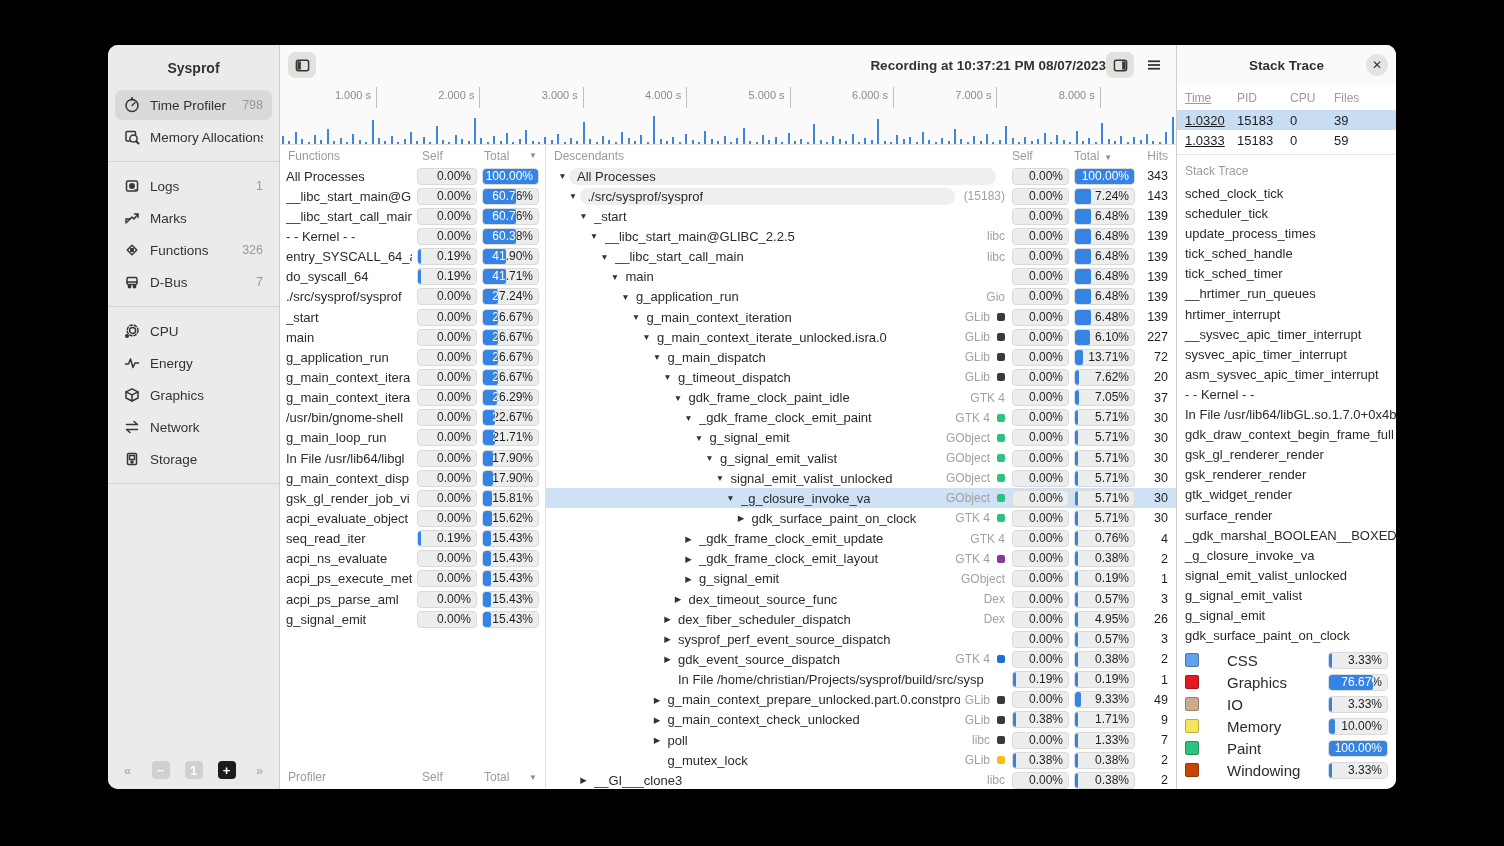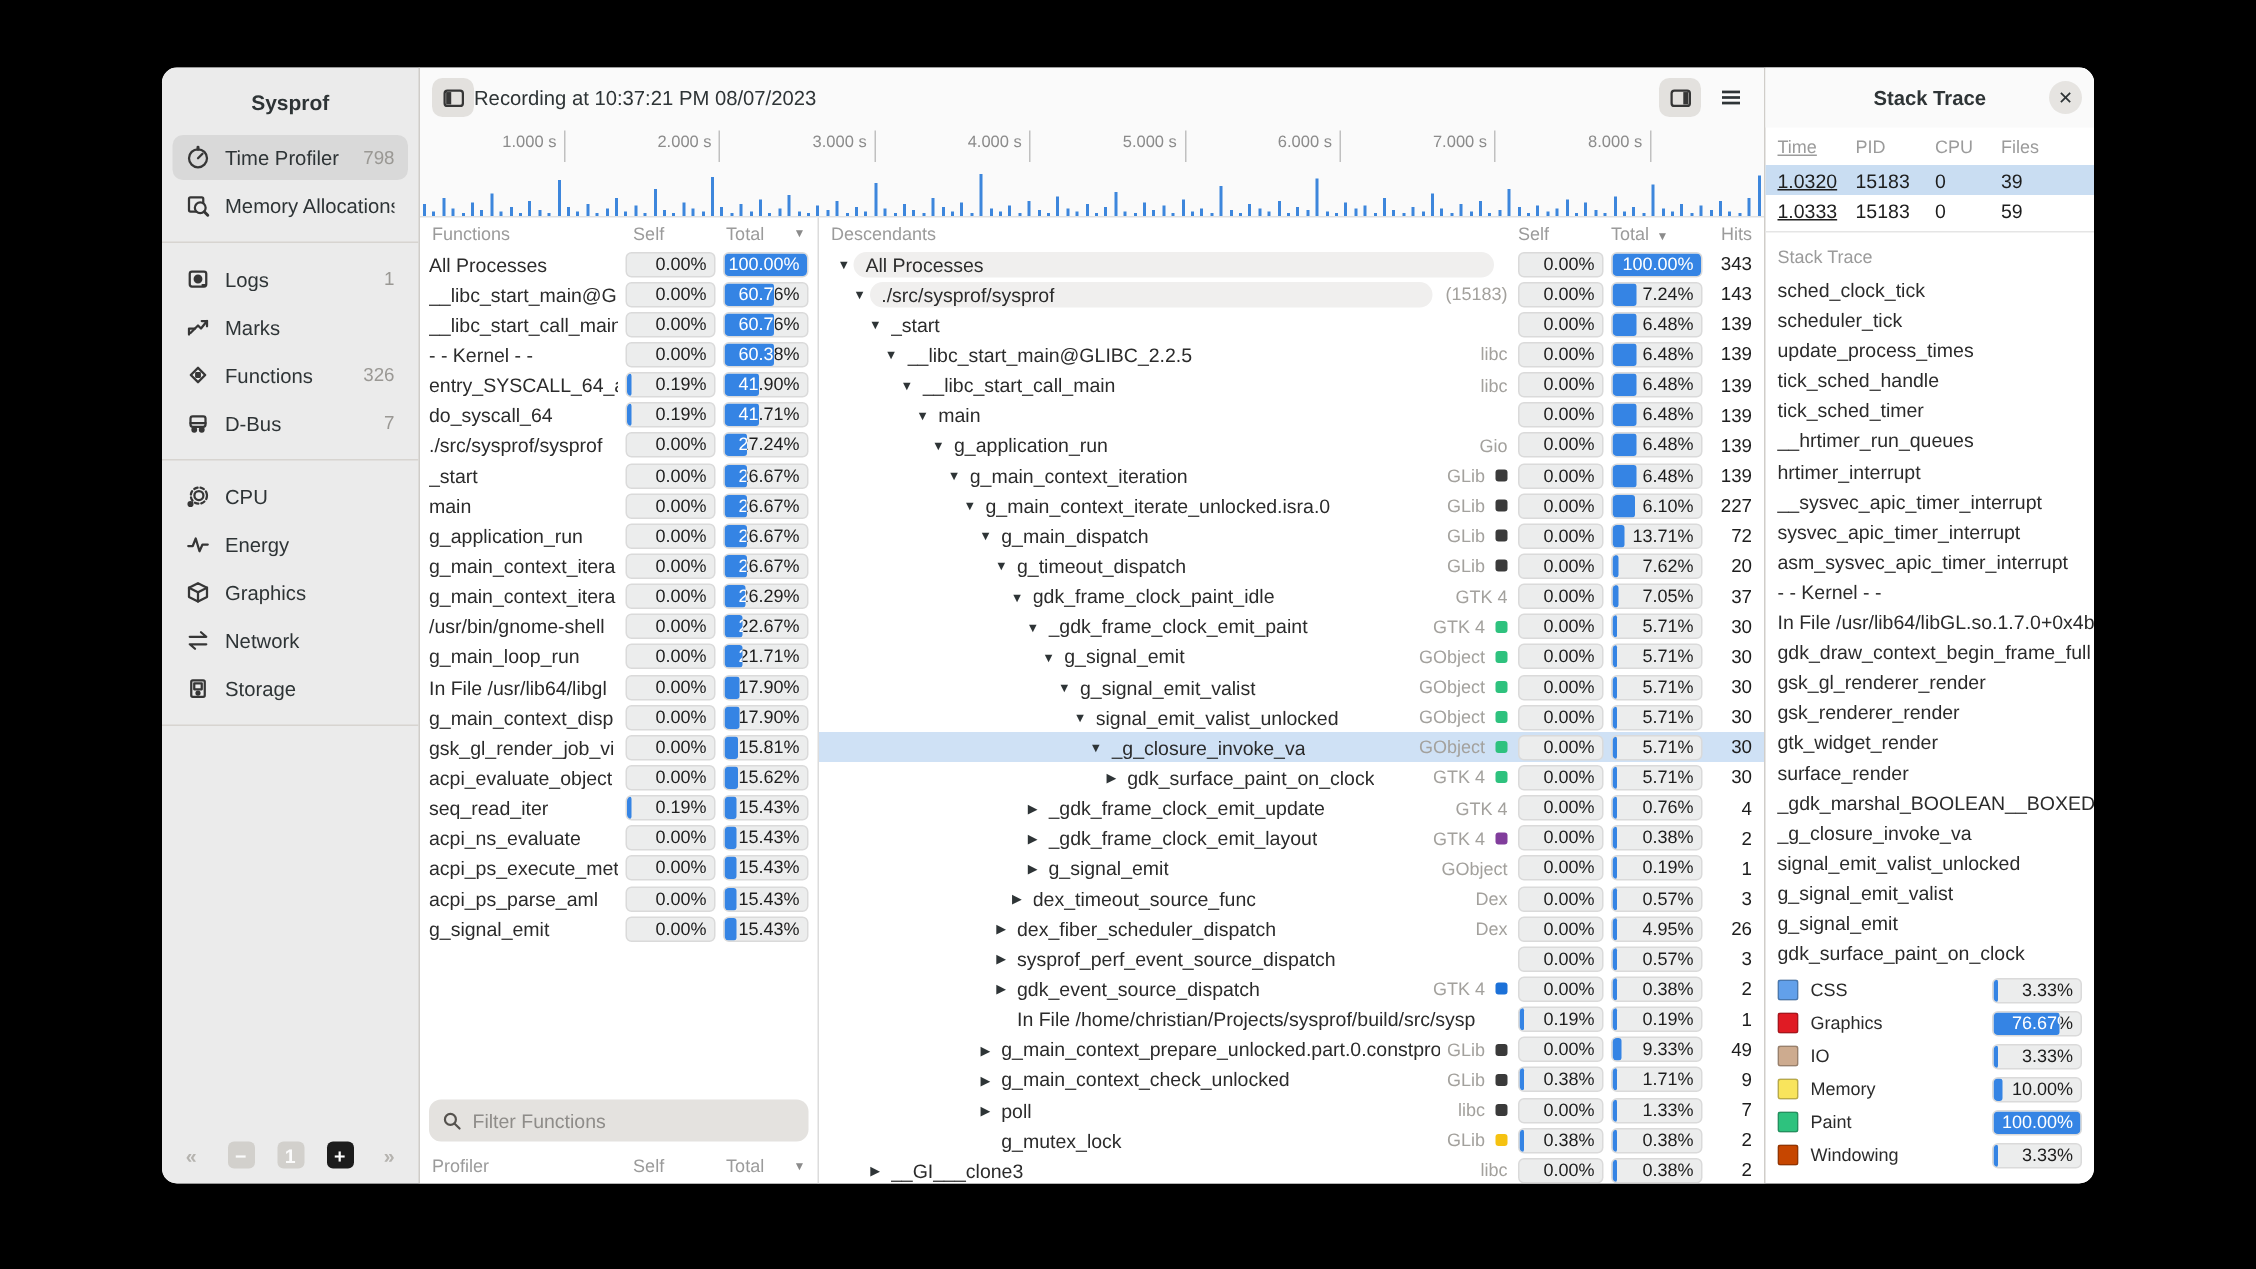--- a/index.html
+++ b/index.html
@@ -20,21 +20,21 @@
   .sb-zoom { position:absolute; bottom:10px; left:0; right:0; display:flex; justify-content:center; align-items:center; gap:15px; }
   .zbtn { color:#b5b3af; font-size:13px; font-weight:bold; width:18px; height:18px; display:flex; align-items:center; justify-content:center; border-radius:4px; cursor:pointer; }
   .zbtn.box { background:#d2d0cc; color:#fbfbfb; }
   .zbtn.dark { background:#1c1c1c; color:#fff; }
 
   
   .main { flex:1; display:flex; flex-direction:column; min-width:0; background:#fafafa; }
   .headerbar { height:40px; display:flex; align-items:center; padding:0 8px; flex:none; }
   .hbtn { width:28px; height:26px; background:#e3e1de; border-radius:7px; display:flex; align-items:center; justify-content:center; cursor:pointer; flex:none; }
   .hbtn svg { width:15px; height:15px; }
-  .htitle { flex:1; text-align:left; font-weight:normal; font-size:13.5px; color:#2e3436; }
+  .htitle { flex:1; text-align:right; font-weight:bold; font-size:13.5px; color:#2e3436; }
   .menu-btn { width:28px; height:26px; display:flex; align-items:center; justify-content:center; cursor:pointer; margin-left:6px; }
   .ruler { height:25px; position:relative; flex:none; }
   .tick-lab { position:absolute; top:4px; font-size:11px; color:#8b8b8b; transform:translateX(-100%); padding-right:5px; }
   .tick-line { position:absolute; top:2px; width:1px; height:21px; background:#c0c0c0; }
   .wave { height:34px; position:relative; flex:none; overflow:hidden; }
   .wbar { position:absolute; bottom:0; width:2px; background:#3d86dc; }
   .content { flex:1; display:flex; min-height:0; border-top:1px solid #e0e0e0; background:#fff; }
 
   
   .cols-h { height:21px; display:flex; align-items:center; font-size:12px; color:#9b9b9b; flex:none; padding:0 8px; }
@@ -86,21 +86,21 @@
   .st-c1 { width:52px;text-decoration:underline; } .st-c2 { width:53px; } .st-c3 { width:44px; } .st-c4 { flex:1; }
   .st-row { display:flex; font-size:13px; color:#1d1d1d; padding:2.5px 8px; cursor:pointer; }
   .st-row.selected { background:#c9ddf2; }
   .st-sep { height:1px; background:#e5e5e5; margin-top:4px; }
   .st-section { font-size:12px; color:#9b9b9b; padding:9px 8px 6px; }
   .frames { flex:1; overflow:hidden; }
   .frame { height:20.1px; font-size:13px; color:#2b2b2b; padding:0 8px; white-space:nowrap; overflow:hidden; line-height:20.1px; cursor:pointer; }
   .legend { flex:none; padding:2px 8px 8px; }
   .leg-row { display:flex; align-items:center; height:22px; gap:8px; }
   .leg-sq { width:14px; height:14px; border-radius:2px; border:1px solid rgba(0,0,0,.25); flex:none; }
-  .leg-lbl { flex:1; font-size:12px; color:#2b2b2b; }
+  .leg-lbl { flex:1; font-size:15px; color:#2b2b2b;margin-left:20px; }
   .leg-row .pill { width:60px; }
 </style>
 </head>
 <body>
 
 <div class="window">
 
   <div class="sidebar">
     <div class="app-title">Sysprof</div>
     <div id="sb-groups">
@@ -729,29 +729,20 @@
     <span class="plbl b">0.00%</span>
     <span class="plbl w">0.00%</span>
   </span>
               <span class="pill total" style="--w: max(15.43%, 2.5px);">
     <span class="fill"></span>
     <span class="plbl b">15.43%</span>
     <span class="plbl w">15.43%</span>
   </span>
             </div>
           </div>
-        <div class="filter-row">
-          <div class="filter-box">
-            <svg viewBox="0 0 16 16">
-                <circle cx="6.5" cy="6.5" r="4.5" fill="none" stroke="#55524e" stroke-width="1.8"></circle>
-                <line x1="10" y1="10" x2="14" y2="14" stroke="#55524e" stroke-width="1.8" stroke-linecap="round"></line>
-              </svg>
-            <span class="ph">Filter Functions</span>
-          </div>
-        </div>
         <div class="cols-h callers-h">
           <span style="flex:1">Profiler</span>
           <span style="width:62px">Self</span>
           <span style="width:40px">Total</span>
           <span class="sort-arrow">▼</span>
         </div>
       </div>
 
       <div class="descendants">
         <div class="cols-h" style="gap:5px">

